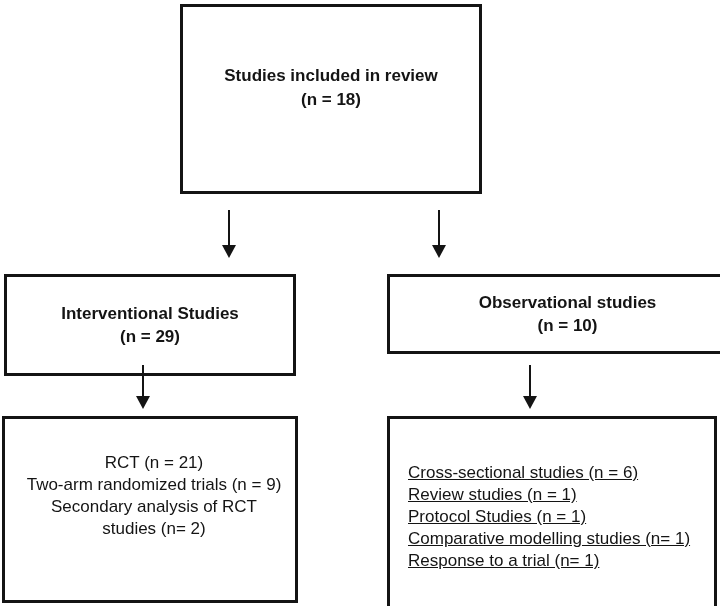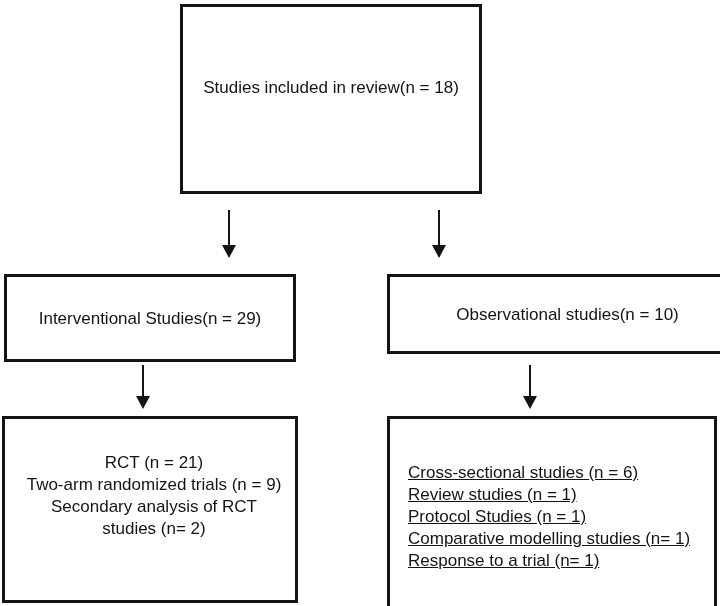--- a/index.html
+++ b/index.html
@@ -17,43 +17,44 @@
     overflow: hidden;
   }
   .node {
     position: absolute;
     box-sizing: border-box;
     border: 3px solid #141414;
     background: #ffffff;
   }
   .node.centered {
     display: flex;
-    flex-direction: row;
+    flex-direction: column;
     align-items: center;
     justify-content: center;
     text-align: center;
+    font-weight: bold;
   }
   .node .line {
     font-size: 17px;
     line-height: 23px;
     white-space: nowrap;
   }
   .node.detail {
     text-align: left;
   }
   .node.detail .line {
     line-height: 22px;
   }
   #box-root {
     left: 180px; top: 4px; width: 302px; height: 190px;
     padding-bottom: 22px;
   }
   #box-root .line { line-height: 24px; }
   #box-interventional {
-    left: 4px; top: 274px; width: 292px; height: 88px;
+    left: 4px; top: 274px; width: 292px; height: 102px;
   }
   #box-observational {
     left: 387px; top: 274px; width: 361px; height: 80px;
   }
   #box-interventional-detail {
     left: 2px; top: 416px; width: 296px; height: 187px;
     padding: 33px 8px 0 16px;
     text-align: center;
   }
   #box-observational-detail {

